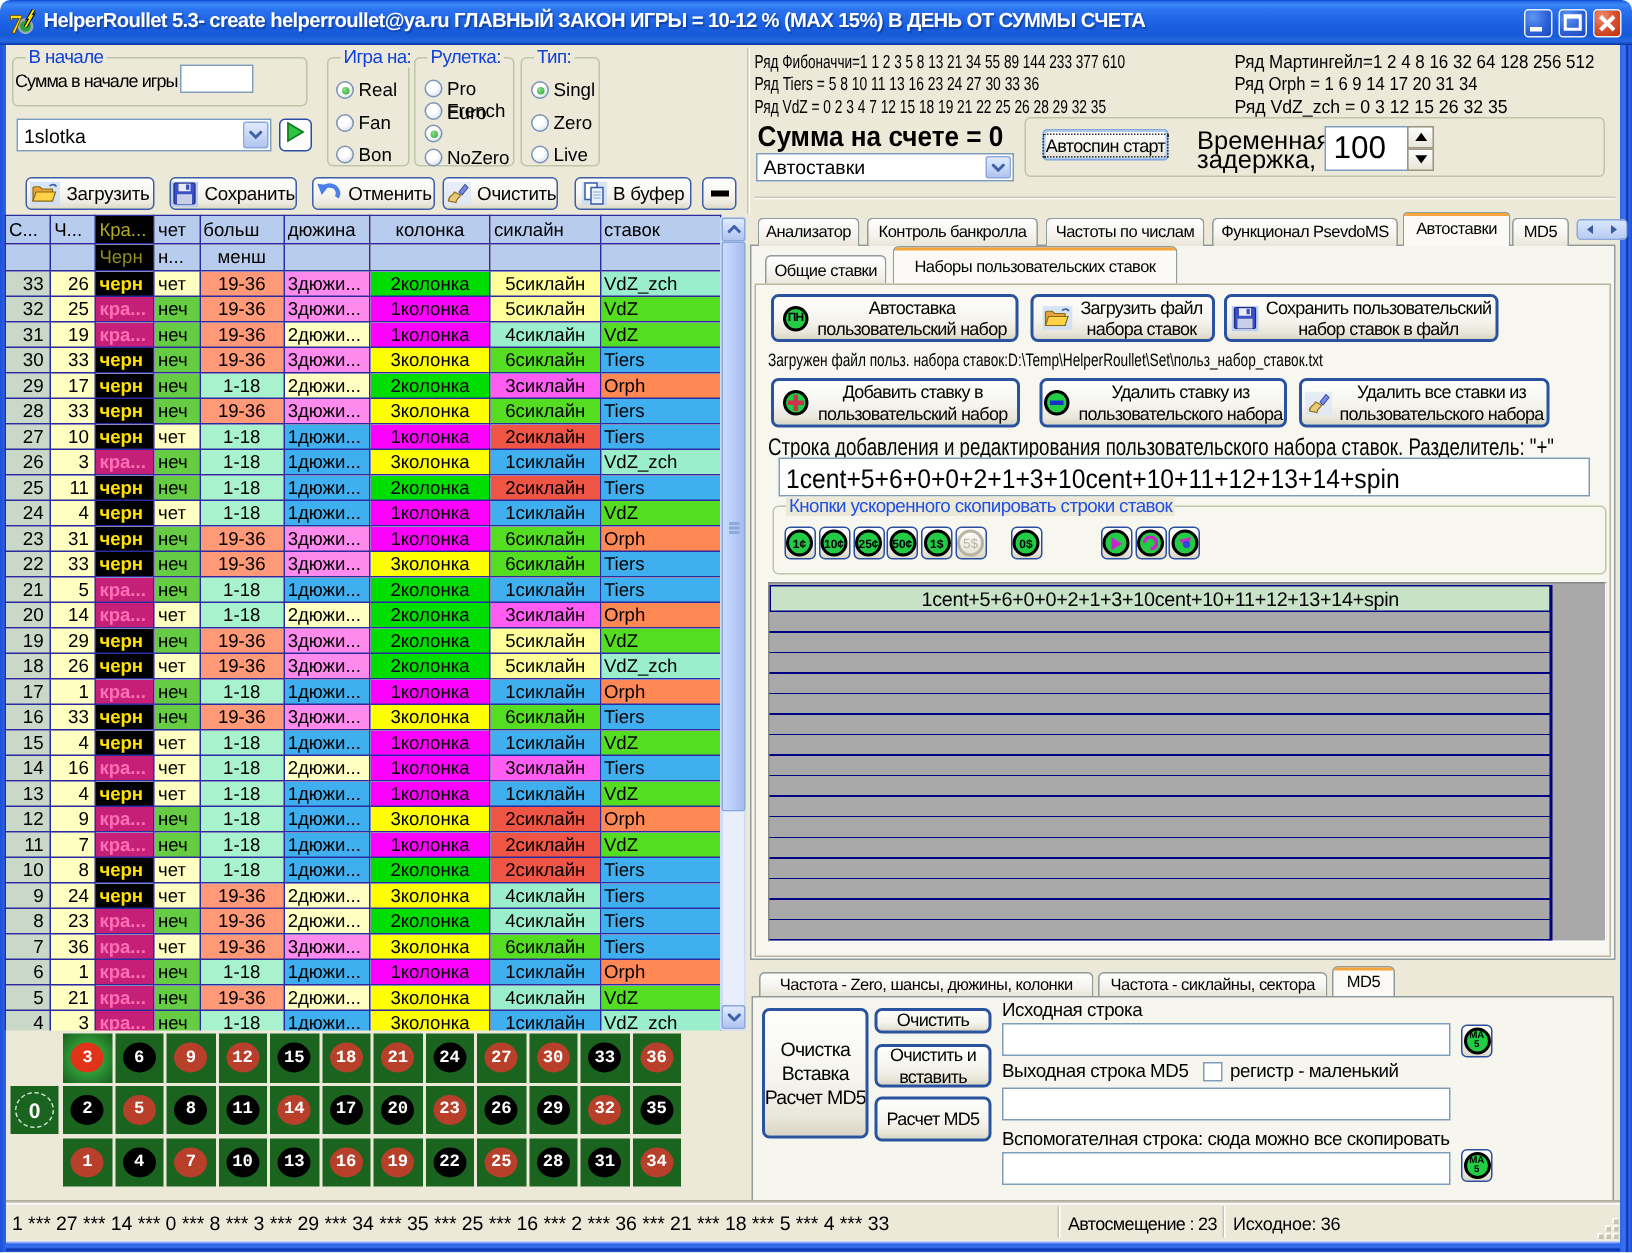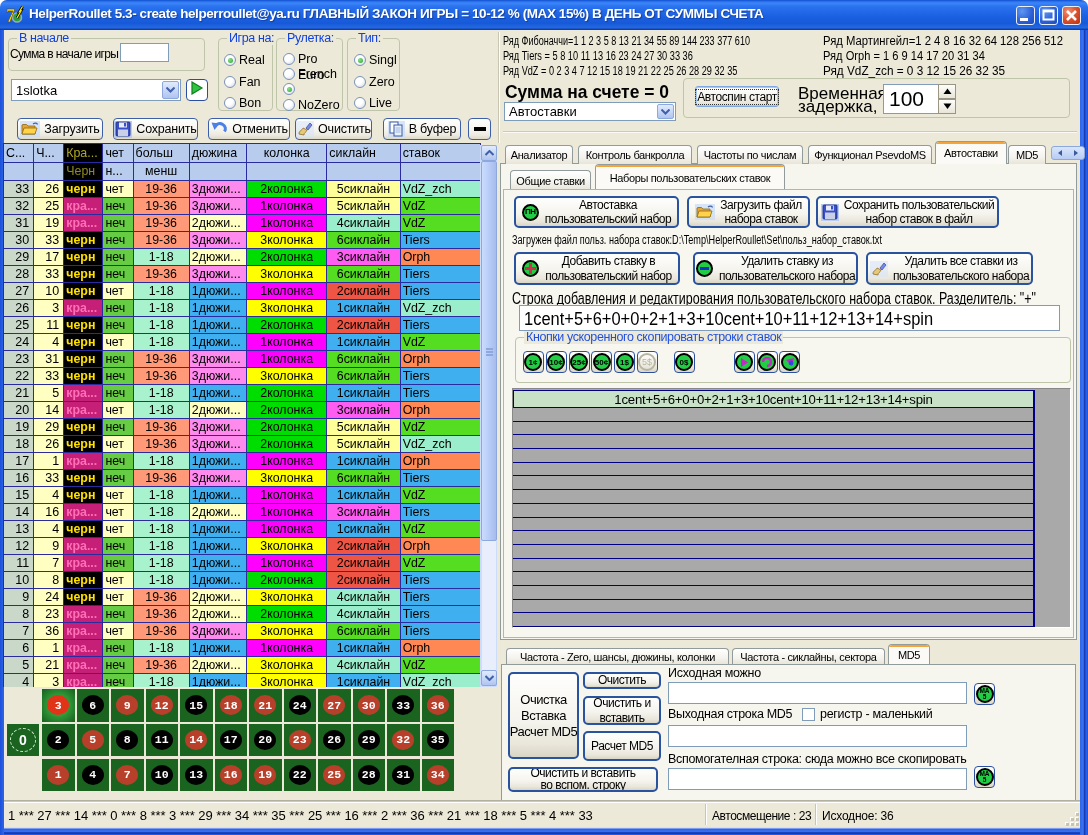--- a/index.html
+++ b/index.html
@@ -811,22 +811,21 @@
 <div class="ab tab" style="left:506px;top:648px;width:223px;height:16px;">Частота - Zero, шансы, дюжины, колонки</div>
 <div class="ab tab" style="left:732px;top:648px;width:153px;height:16px;">Частота - сиклайны, сектора</div>
 <div class="ab tabon" style="left:888px;top:644px;width:42px;height:20px;">MD5</div>
 <div class="ab page" style="left:501px;top:664px;width:575px;height:137px;"></div>
 <div class="ab btn2" style="left:508px;top:672px;width:71px;height:87px;">
       <span style="font-size:13px;line-height:16px">Очистка<br>Вставка<br>Расчет MD5</span>
     </div>
 <div class="ab btn2" style="left:583px;top:672px;width:78px;height:17px;">Очистить</div>
 <div class="ab btn2" style="left:583px;top:696px;width:78px;height:29px;">Очистить и<br>вставить</div>
 <div class="ab btn2" style="left:583px;top:731px;width:78px;height:30px;">Расчет MD5</div>
-<div class="ab btn2" style="left:508px;top:767px;width:150px;height:25px;line-height:11.5px">Очистить и  вставить<br>во вспом. строку</div>
-<div class="ab lbl" style="left:668px;top:666px;font-size:12.5px;letter-spacing:-0.3px">Исходная можно</div>
+<div class="ab lbl" style="left:668px;top:666px;font-size:12.5px;letter-spacing:-0.3px">Исходная строка</div>
 <div class="ab in" style="left:668px;top:682px;width:299px;height:22px;"></div>
 <div class="ab lbl" style="left:668px;top:707px;font-size:12.5px;letter-spacing:-0.3px">Выходная строка MD5</div>
 <div class="ab in" style="left:802px;top:708px;width:13px;height:13px;"></div>
 <div class="ab lbl" style="left:820px;top:707px;font-size:12.5px;letter-spacing:-0.3px">регистр  - маленький</div>
 <div class="ab in" style="left:668px;top:725px;width:299px;height:22px;"></div>
 <div class="ab lbl" style="left:668px;top:752px;font-size:12.5px;letter-spacing:-0.3px">Вспомогателная строка: сюда можно все скопировать</div>
 <div class="ab in" style="left:668px;top:768px;width:299px;height:22px;"></div>
 <div class="ab coin" style="left:974px;top:683px;width:21px;height:22px;">
       <div class="gc" style="width:18px;height:18px;font-size:6.5px;line-height:6px;flex-direction:column">
         <span>МА</span>

